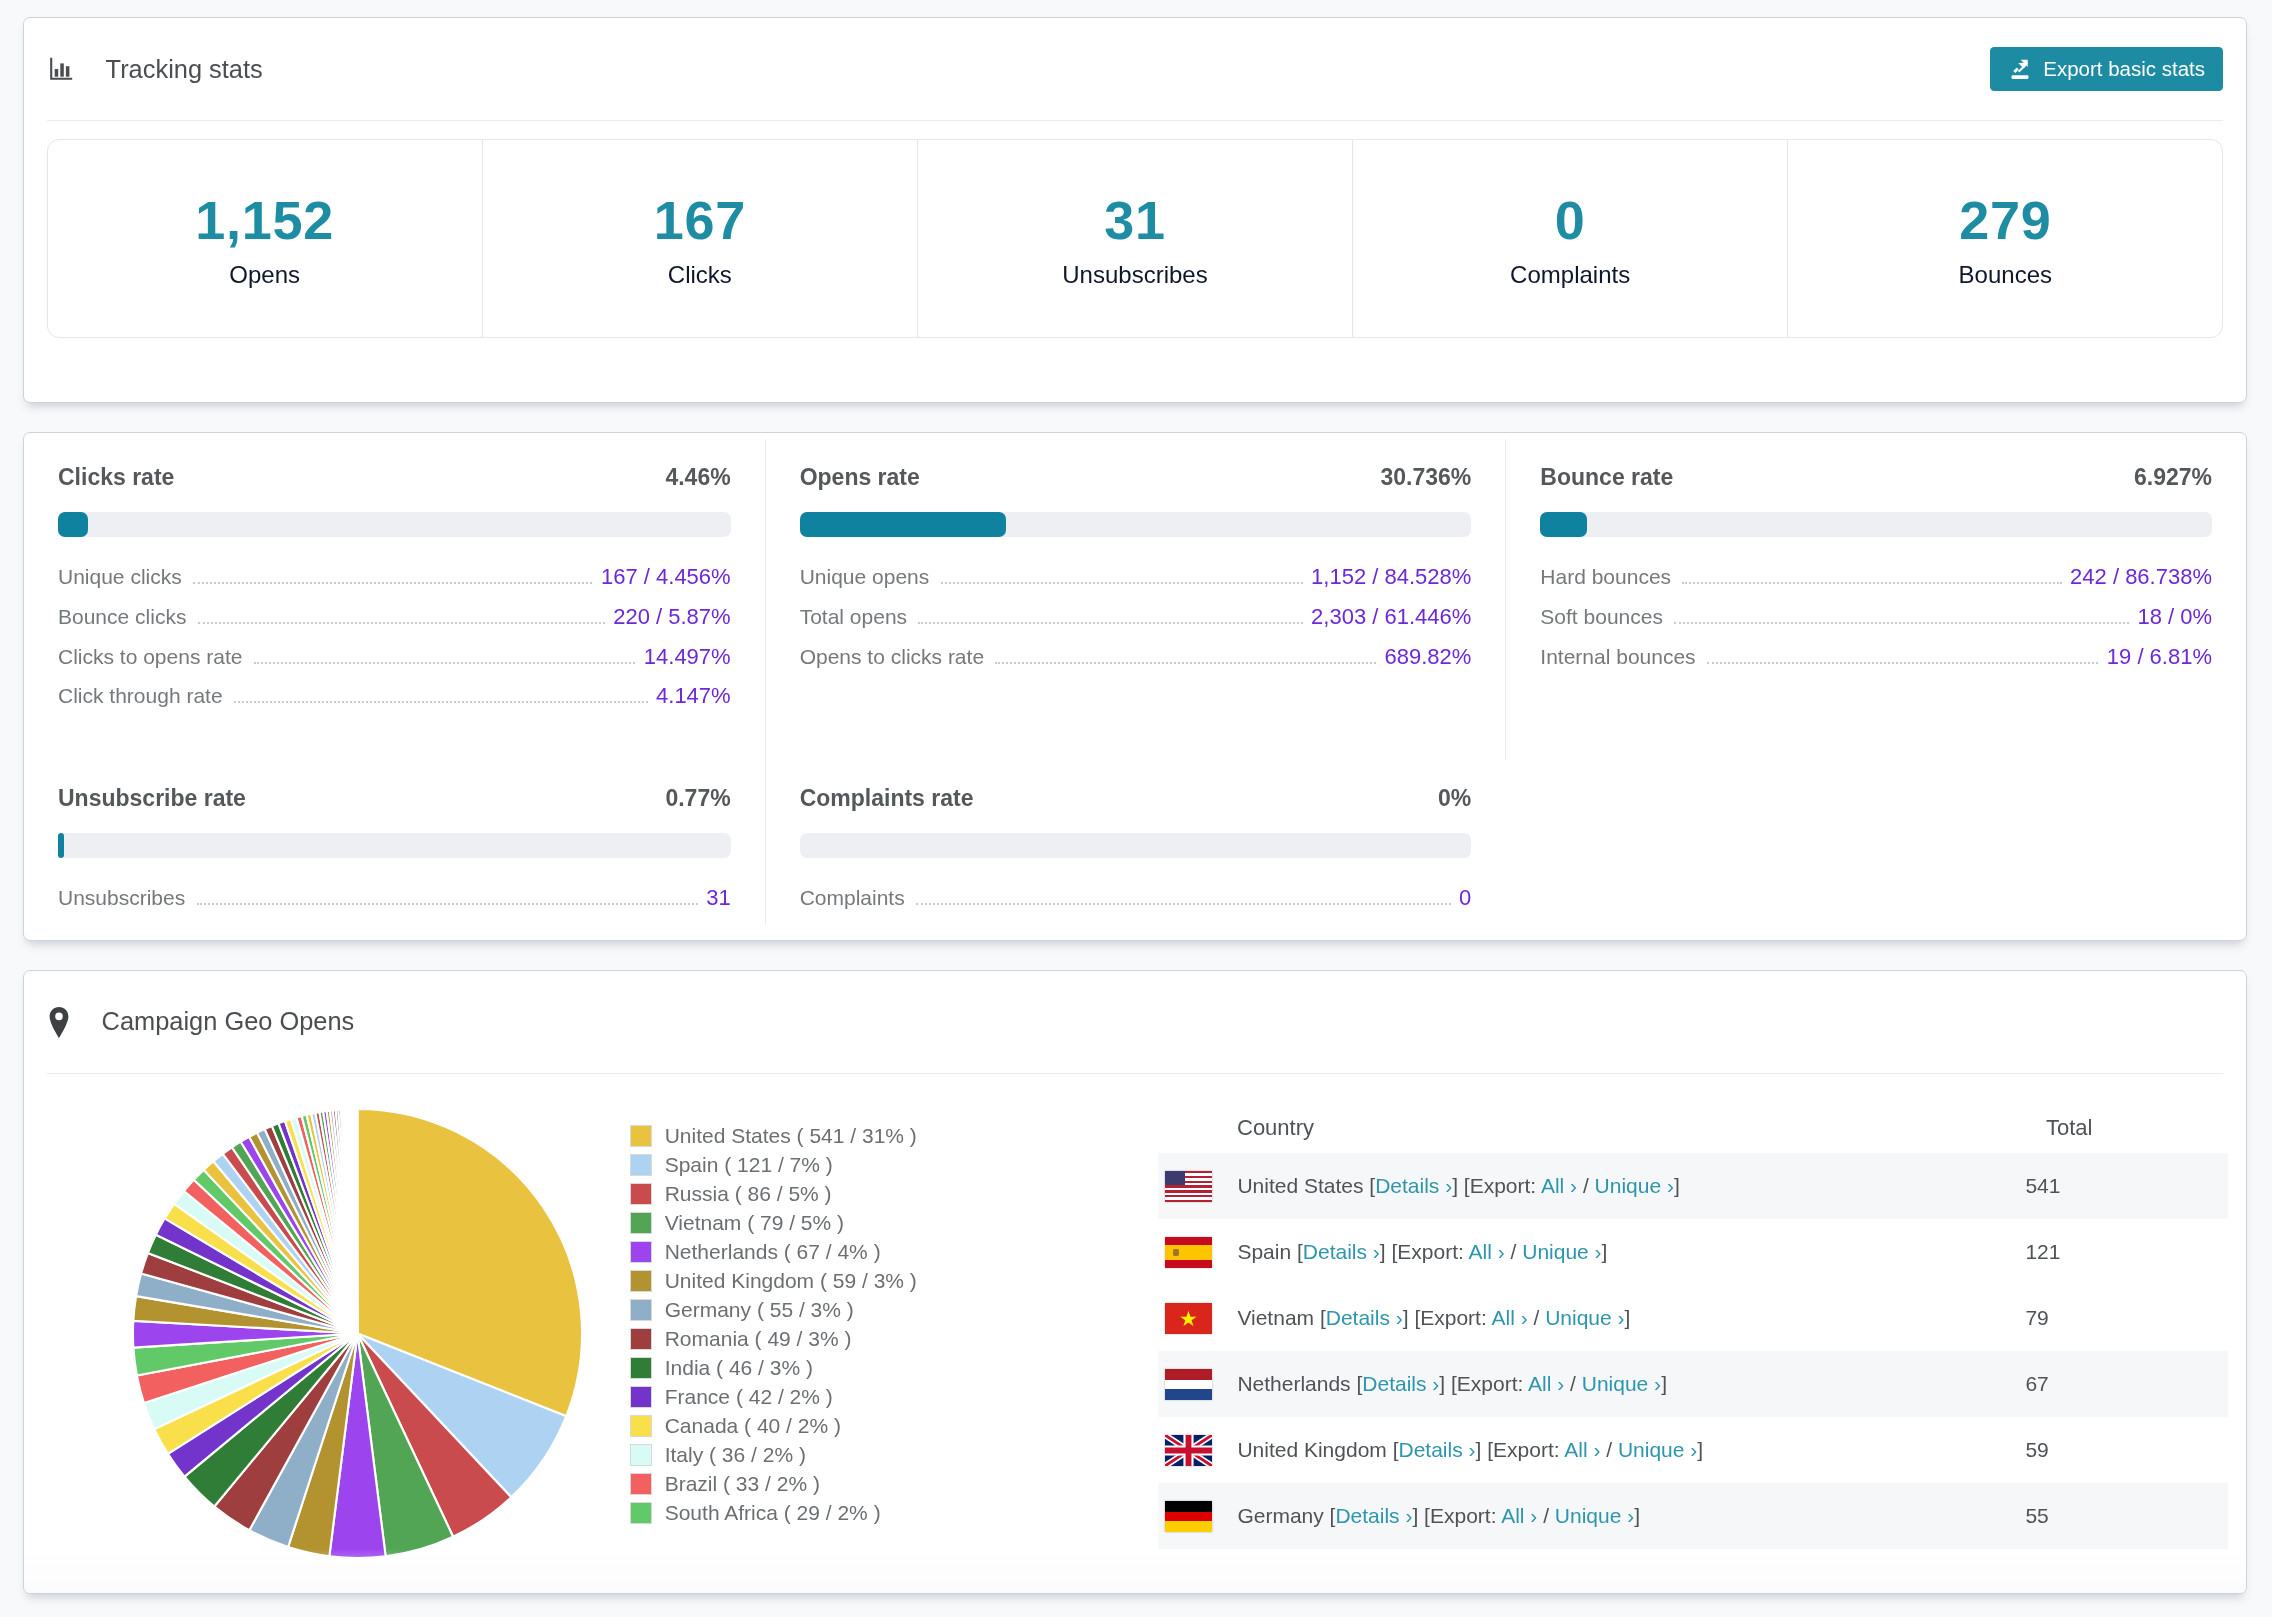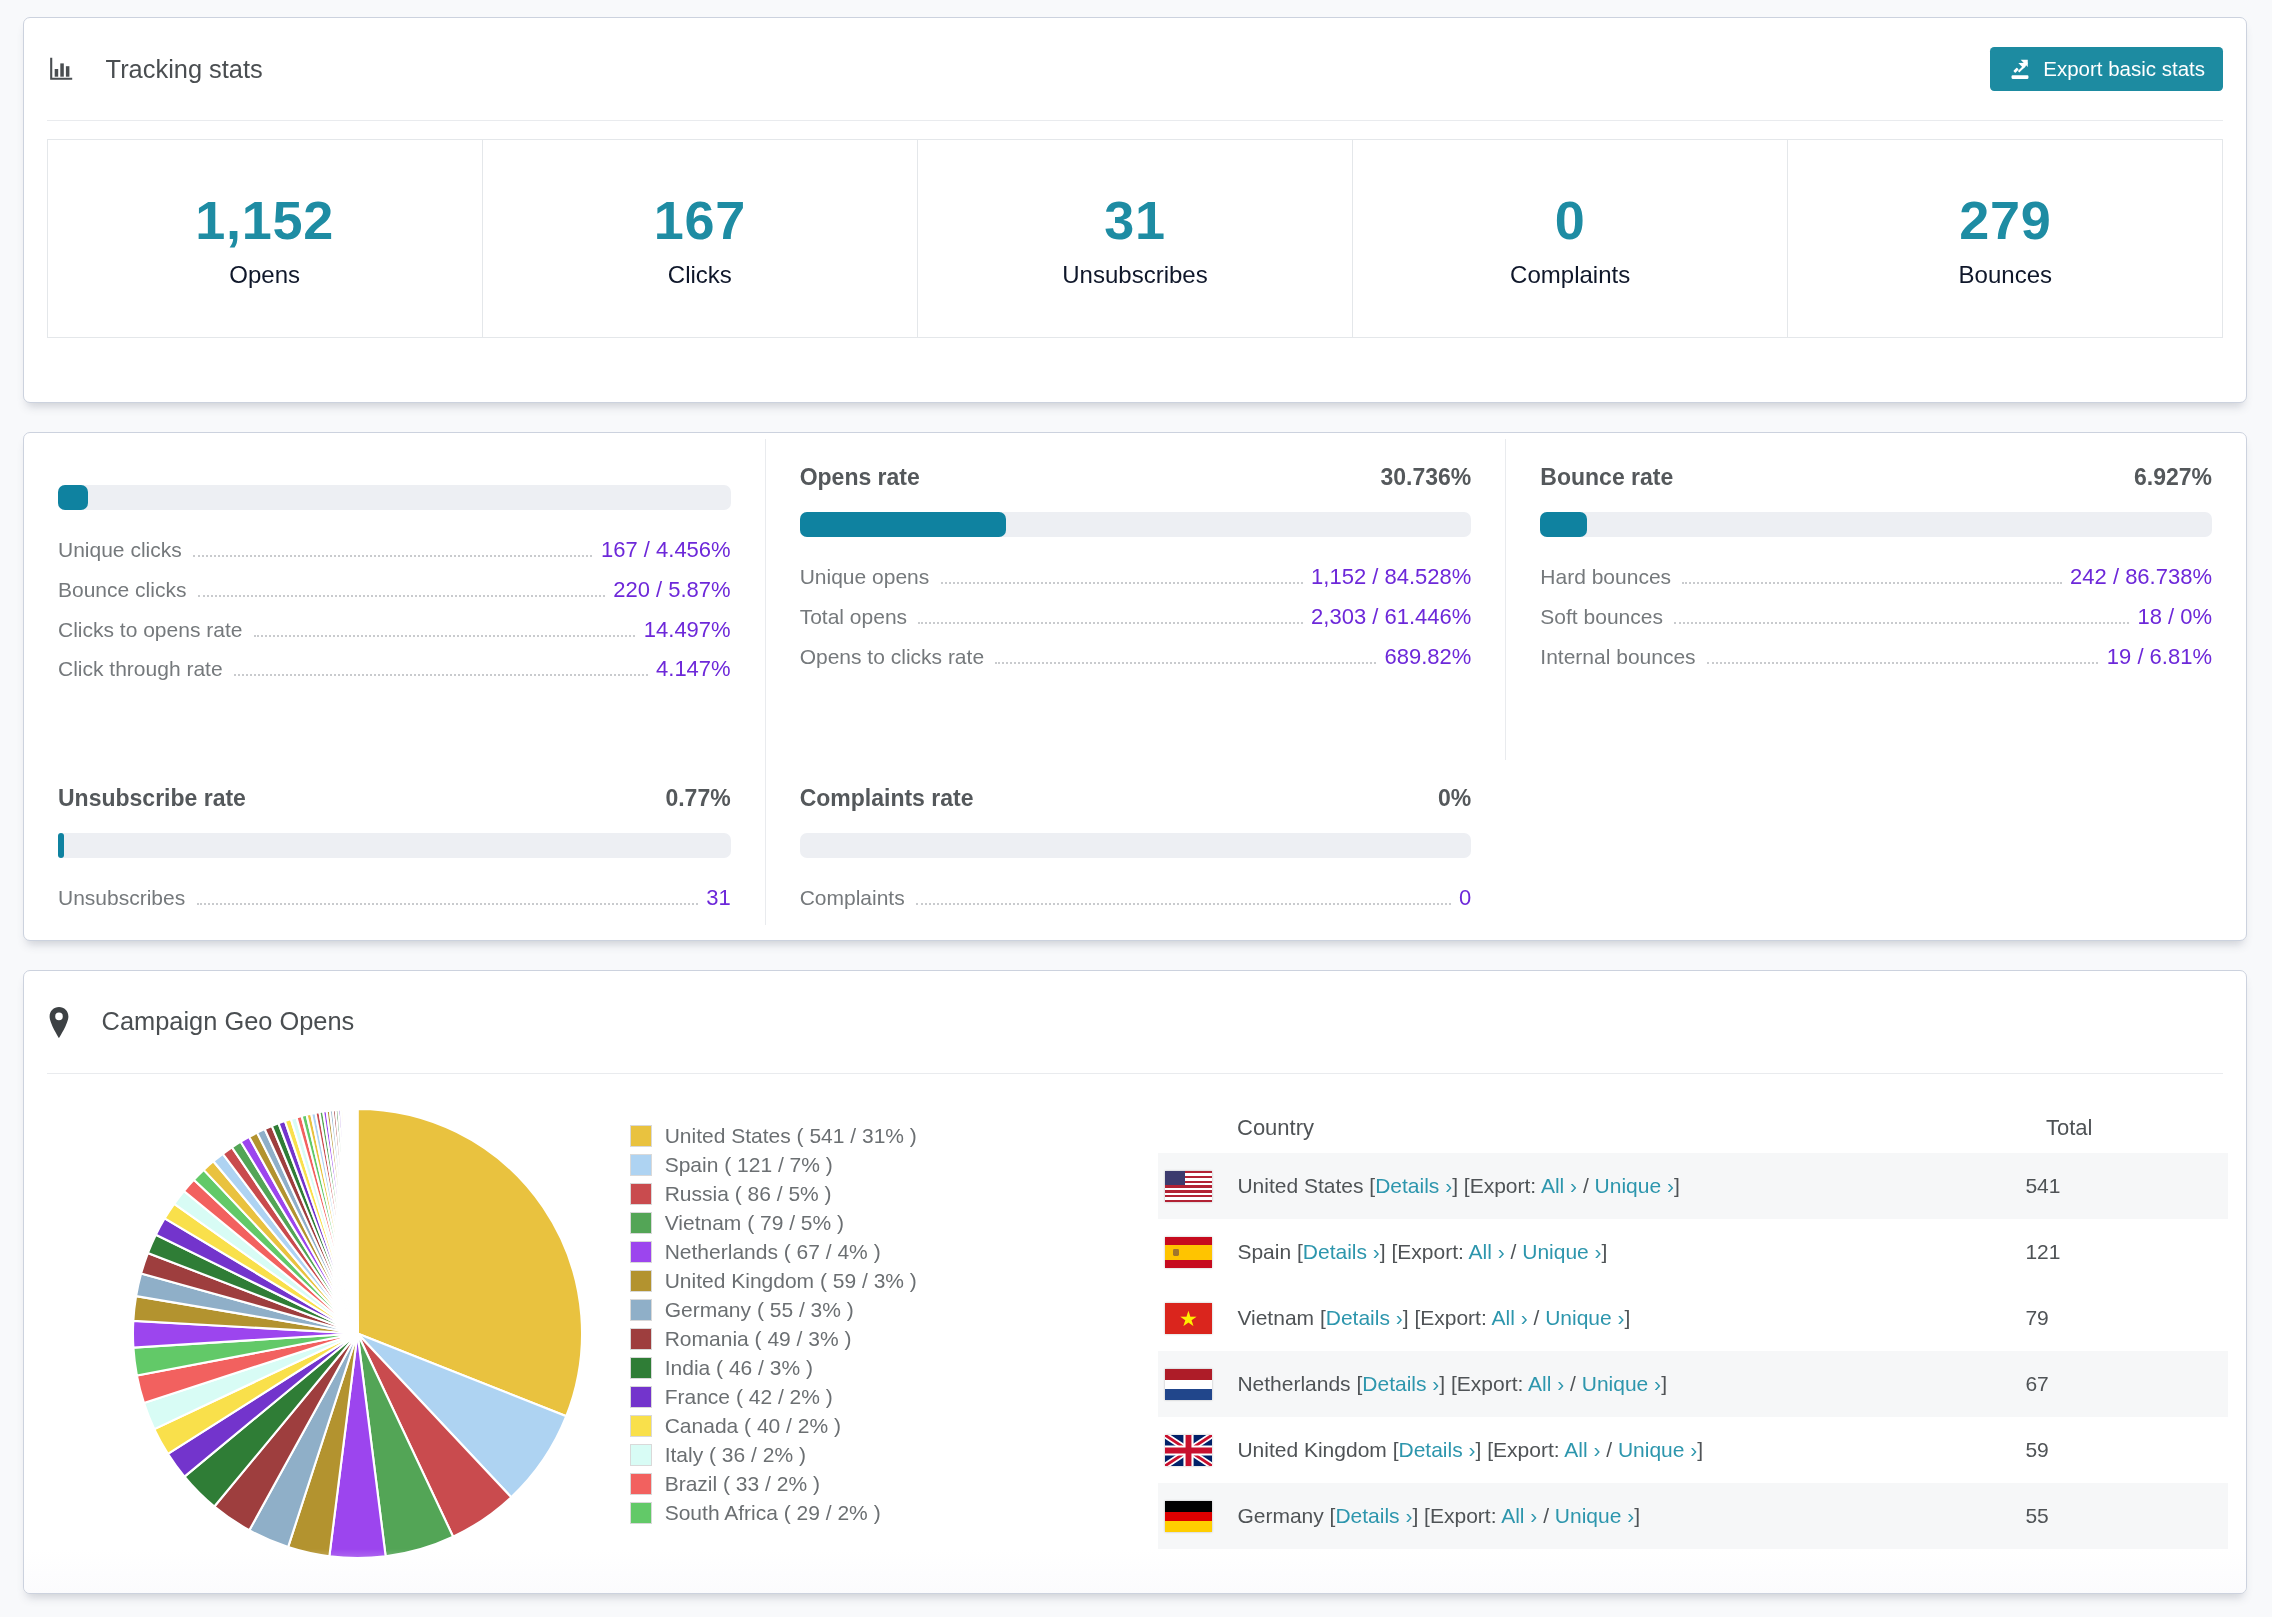--- a/index.html
+++ b/index.html
@@ -30,21 +30,21 @@
 
   
   .export-btn{
     display:flex;align-items:center;gap:11.3px;height:44px;padding:0 18.4px;
     background:#1d8ba1;border:none;border-radius:4.2px;color:#fff;
     font-size:20.5px;font-family:inherit;cursor:pointer;
   }
 
   
   .stats-row{
-    margin:18.4px 22.6px 0;height:199px;border:1.4px solid #e4e7ea;border-radius:0;
+    margin:18.4px 22.6px 0;height:199px;border:1.4px solid #e4e7ea;border-radius:12px;
     display:flex;box-sizing:border-box;
   }
   .stat-box{flex:1;display:flex;flex-direction:column;align-items:center;
     justify-content:center;gap:10px;border-right:1.4px solid #e4e7ea;}
   .stat-box:last-child{border-right:none;}
   .stat-value{font-size:54px;font-weight:700;color:#1e8ca3;letter-spacing:0.7px;}
   .stat-label{font-size:24px;color:#0f172a;}
 
   
   .rates-grid{display:grid;grid-template-columns:1fr 1fr 1fr;
@@ -149,20 +149,24 @@
       <div class="stat-box">
         <div class="stat-value">279</div>
         <div class="stat-label">Bounces</div>
       </div>
     </div>
 </div>
 
 <div class="card" id="card-rates">
   <div class="rates-grid" id="rates-grid">
       <div class="rate-section">
+        <div class="rate-head">
+          <span class="rate-title">Clicks rate</span>
+          <span class="rate-value">4.46%</span>
+        </div>
         <div class="rate-bar">
           <div class="rate-bar-fill" style="width: 4.46%;"></div>
         </div>
         <div class="rate-rows">
           <div class="rate-row">
             <span class="rate-row-label">Unique clicks</span>
             <span class="leader"></span>
             <span class="rate-row-value">167 / 4.456%</span>
           </div>
           <div class="rate-row">

